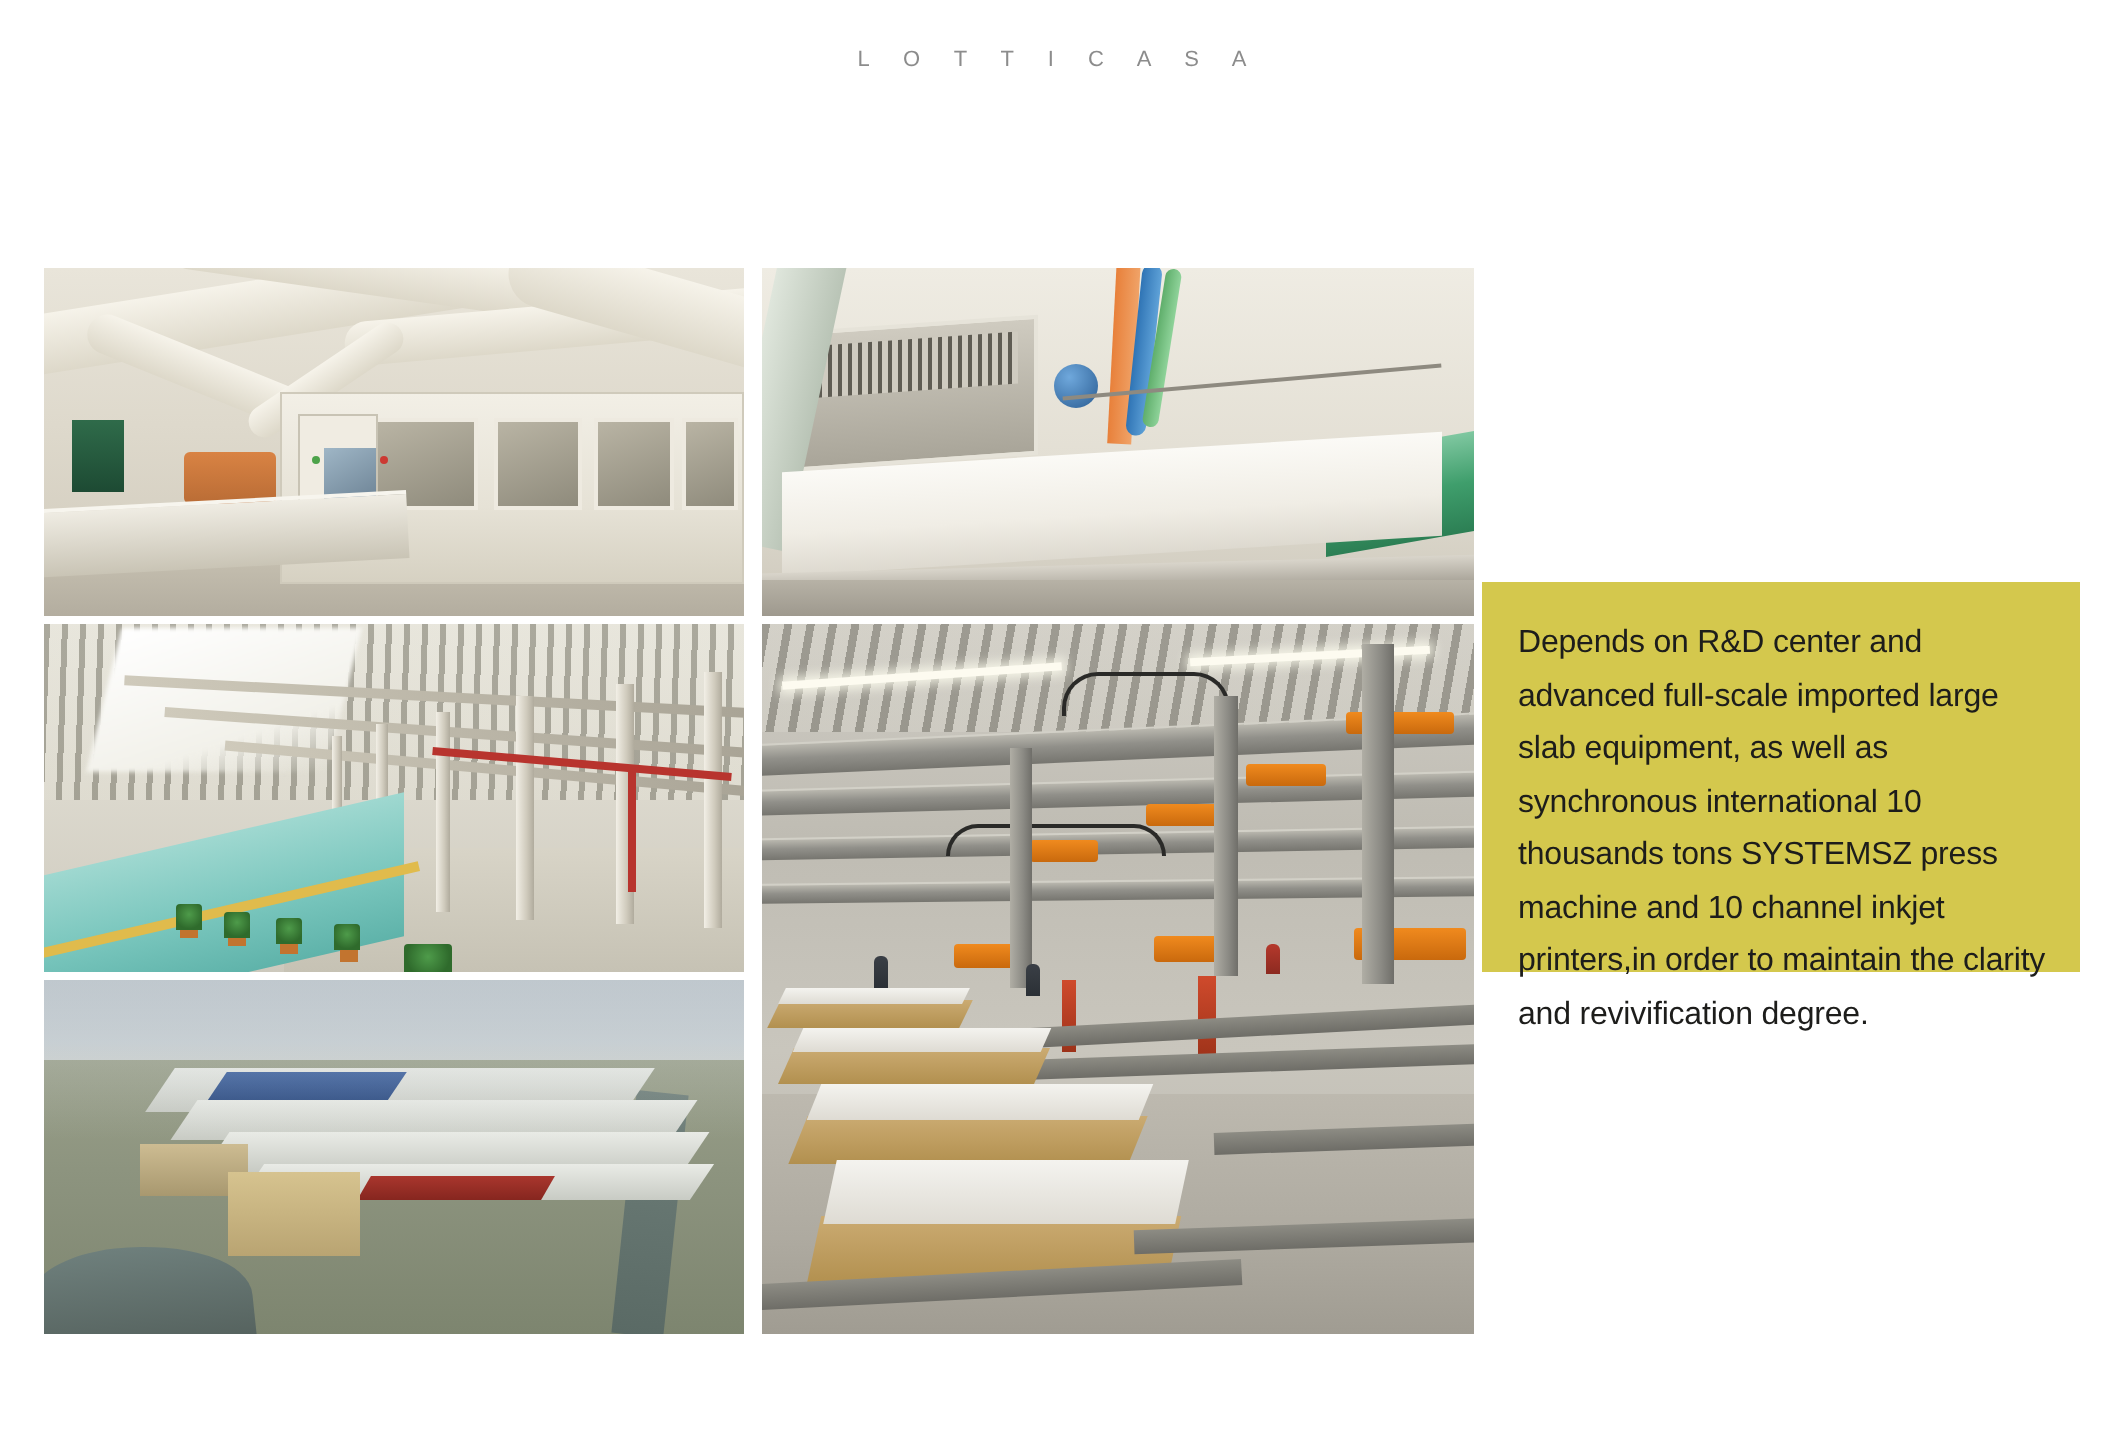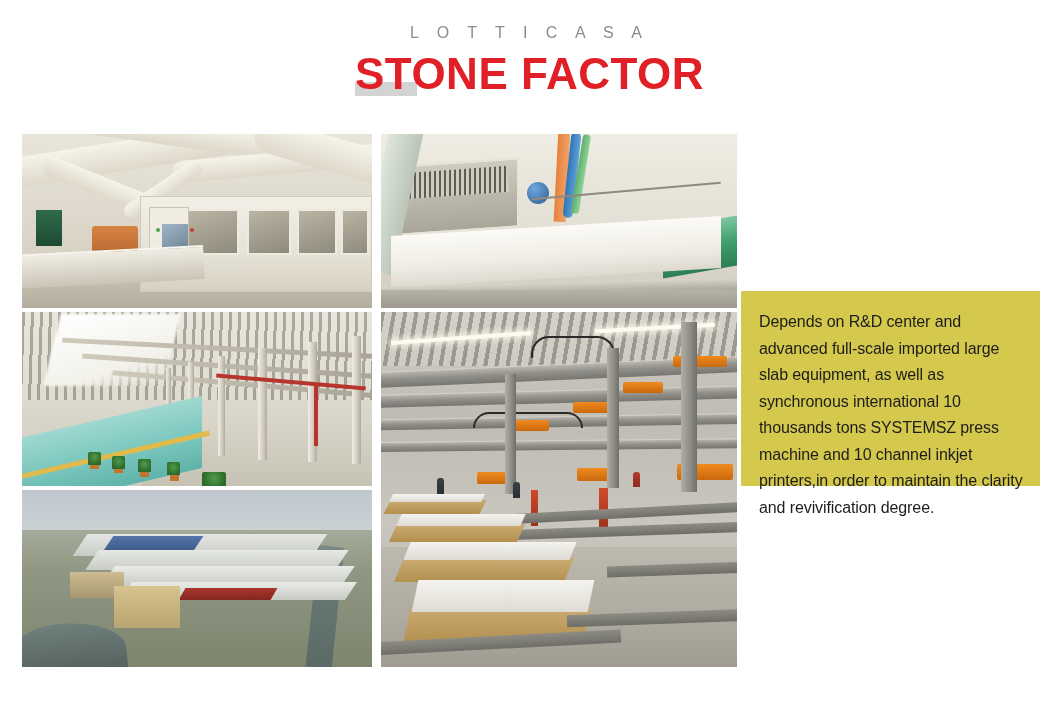--- a/index.html
+++ b/index.html
@@ -20,21 +20,21 @@
     background: #ffffff;
   }
 
   
   .brand-eyebrow {
     position: absolute;
     left: 0;
     top: 24px;
     width: 1059px;
     text-align: center;
-    font-size: 16px;
+    font-size: 11px;
     font-weight: 400;
     letter-spacing: 7px;
     color: #8c8c8c;
     font-family: "Liberation Sans", sans-serif;
   }
 
   .title-wrap {
     position: absolute;
     left: 0;
     top: 48px;
@@ -402,26 +402,20 @@
     white-space: pre-line;
   }
 </style>
 </head>
 <body>
 
 <div id="page">
 
   <div class="brand-eyebrow" style="color: rgb(140, 140, 140);">L O T T I   C A S A</div>
 
-  <div class="title-wrap">
-    <span class="title-inner">
-      <span class="title-highlight" style="background: rgb(211, 211, 211);"></span>
-      <span class="main-title" style="color: rgb(224, 31, 38);">STONE FACTOR</span>
-    </span>
-  </div>
 
   <div class="photo" id="photo-1">
     <div class="scene">
       <div class="p1-bg"></div>
       <div class="p1-duct p1-d1"></div>
       <div class="p1-duct p1-d2"></div>
       <div class="p1-duct p1-d3"></div>
       <div class="p1-duct p1-d4"></div>
       <div class="p1-duct p1-d5"></div>
       <div class="p1-duct p1-d6"></div>

